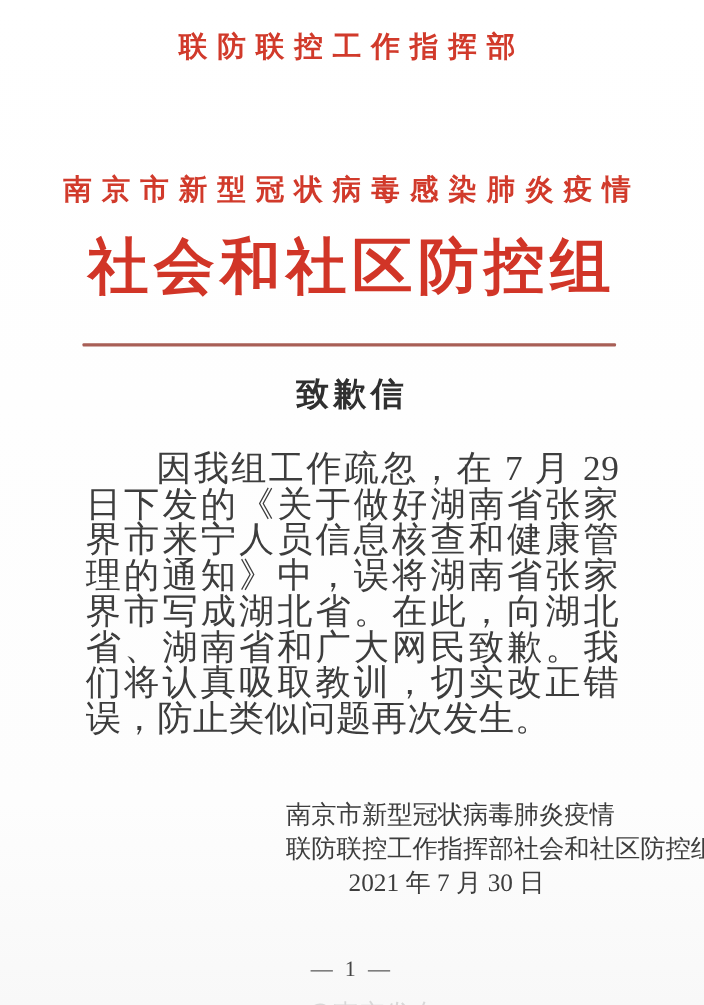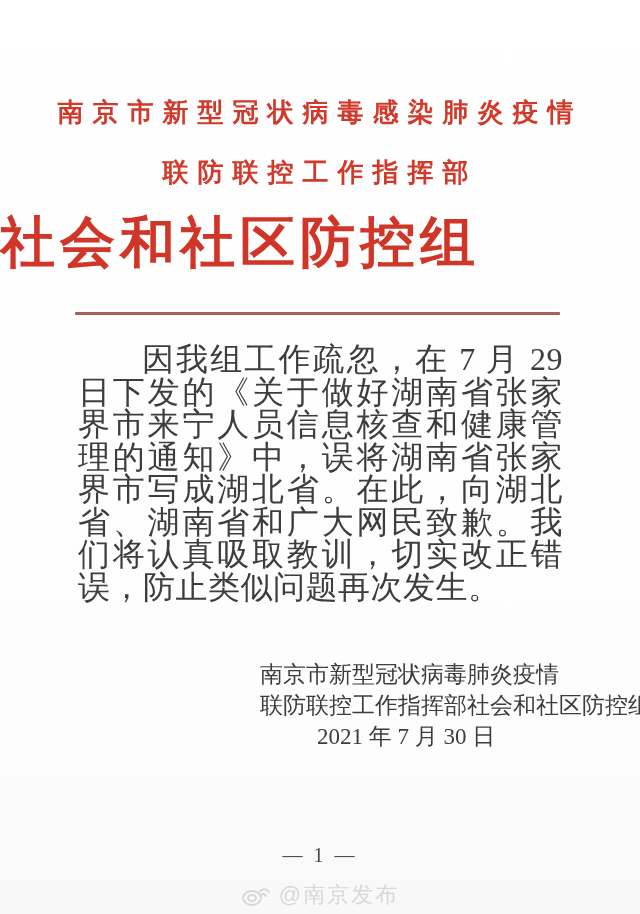--- a/index.html
+++ b/index.html
@@ -21,20 +21,21 @@
     text-align: center;
     color: #d13a2b;
     font-weight: bold;
     font-size: 26px;
     line-height: 34px;
     letter-spacing: 9px;
   }
   .header-line-1 { padding-top: 96px; }
   .header-line-2 { margin-top: 26px; }
   .main-title {
+    text-align: center;
     color: #d13527;
     font-weight: bold;
     font-size: 55px;
     line-height: 70px;
     letter-spacing: 5px;
     margin-top: 18px;
   }
   .red-rule {
     margin: 34px auto 0 75px;
     width: 485px;
@@ -96,28 +97,29 @@
     letter-spacing: 2px;
     font-family: "Liberation Sans", sans-serif;
   }
   .watermark svg { display: block; }
 </style>
 </head>
 <body>
 
 <div class="page">
 
+  <div class="header-line header-line-2">联防联控工作指挥部</div>
+
   <div class="header-line header-line-1">南京市新型冠状病毒感染肺炎疫情</div>
-
-  <div class="header-line header-line-2">联防联控工作指挥部</div>
 
   <div class="main-title">社会和社区防控组</div>
 
   <div class="red-rule"></div>
 
+  <div class="letter-title">致歉信</div>
 
   <div class="body-paragraph">因我组工作疏忽，在 7 月 29 日下发的《关于做好湖南省张家界市来宁人员信息核查和健康管理的通知》中，误将湖南省张家界市写成湖北省。在此，向湖北省、湖南省和广大网民致歉。我们将认真吸取教训，切实改正错误，防止类似问题再次发生。</div>
 
   <div class="signature-block">
     <div class="sig-line">南京市新型冠状病毒肺炎疫情</div>
     <div class="sig-line">联防联控工作指挥部社会和社区防控组</div>
     <div class="sig-line">2021 年 7 月 30 日</div>
   </div>
 
   <div class="page-number">— 1 —</div>

